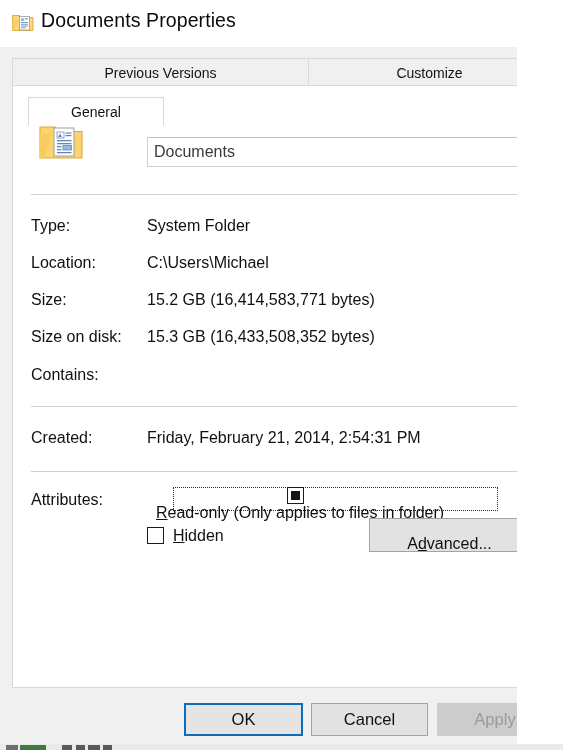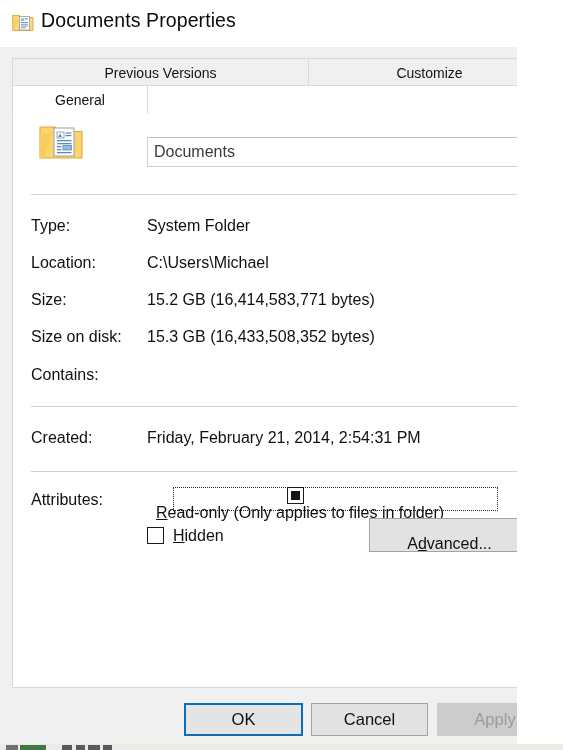--- a/index.html
+++ b/index.html
@@ -95,21 +95,21 @@
     border: 1px solid #d8d8d8;
     border-bottom: 1px solid #ffffff;
     height: 29px;
     z-index: 5;
   }
 
   
   #tab-previous-versions { left: 0px;   width: 297px; }
   #tab-customize        { left: 296px; width: 243px; }
   
-  #tab-general  { left: 0px;   width: 136px; }
+  #tab-general  { left: 16px;   width: 136px; margin-top: 12px; }
   #tab-sharing  { left: 135px; width: 135px; }
   #tab-security { left: 269px; width: 135px; }
   #tab-location { left: 403px; width: 136px; }
 
   
   #tabpanel {
     position: absolute;
     left: 12px; top: 85px;
     width: 539px;
     height: 603px;

